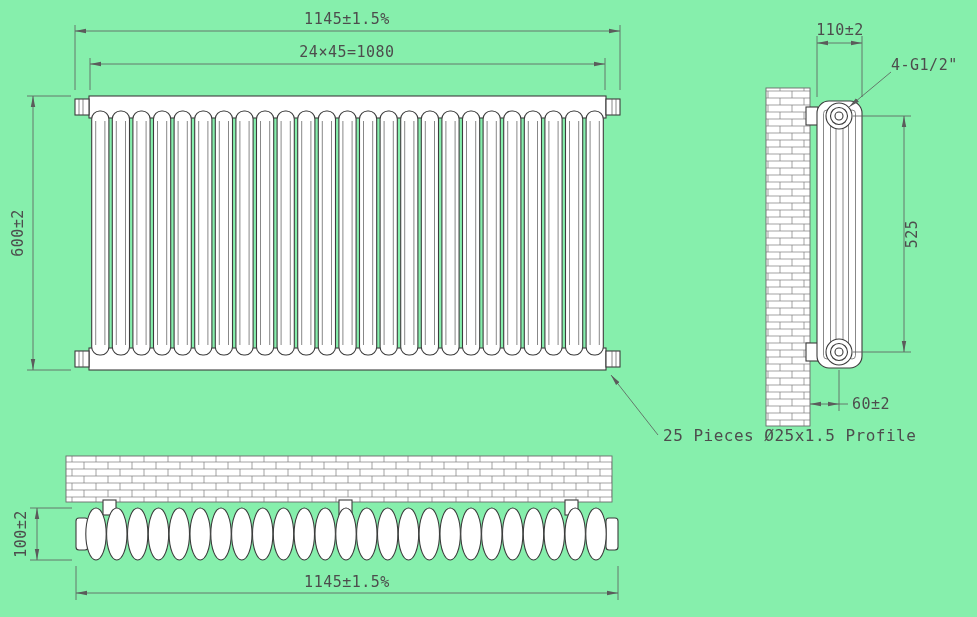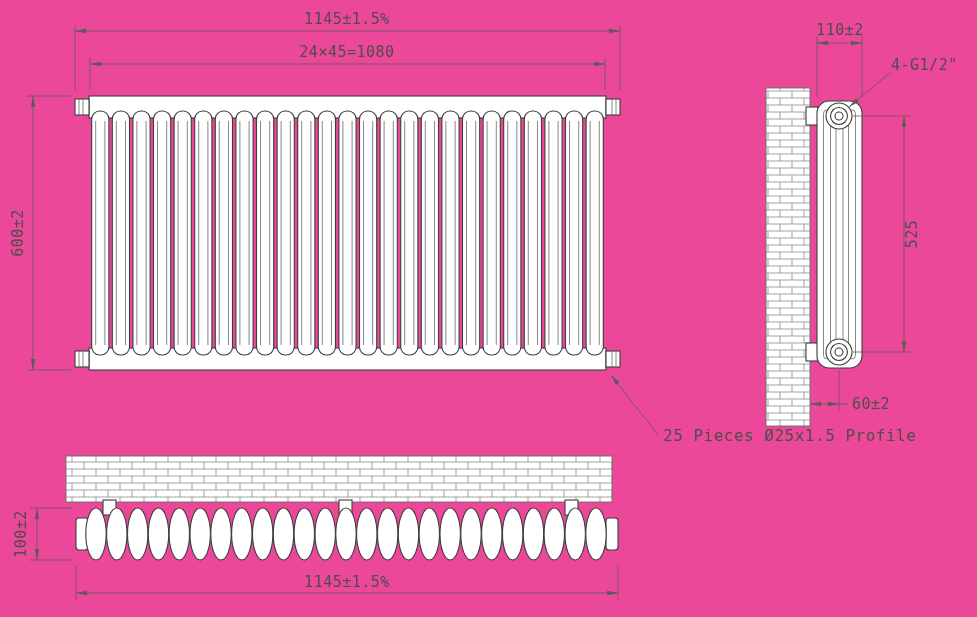--- a/index.html
+++ b/index.html
@@ -1,16 +1,16 @@
 <!DOCTYPE html>
 <html><head>
 <meta charset="utf-8">
 <style>
   html,body{margin:0;padding:0;background:#ffffff;}
-  .sheet{position:relative;width:977px;height:617px;background:#ec4899;overflow:hidden;
+  .sheet{position:relative;width:977px;height:617px;background:#86efac;overflow:hidden;
          font-family:"DejaVu Sans Mono","Liberation Mono",monospace;}
   svg text{font-family:"DejaVu Sans Mono","Liberation Mono",monospace;fill:#4d4d4d;letter-spacing:.5px;}
   .t15{font-size:15px;}
   .t16{font-size:16px;}
   .obj{stroke:#3c3c3c;stroke-width:1.1;fill:none;stroke-linecap:round;}
   .objw{stroke:#3c3c3c;stroke-width:1.1;fill:#ffffff;}
   .thin{stroke:#555555;stroke-width:.7;fill:none;}
   .dim{stroke:#5b5b5b;stroke-width:.8;fill:none;}
   .wall{stroke:#6a6a6a;stroke-width:.9;fill:url(#brick);}
 </style>

